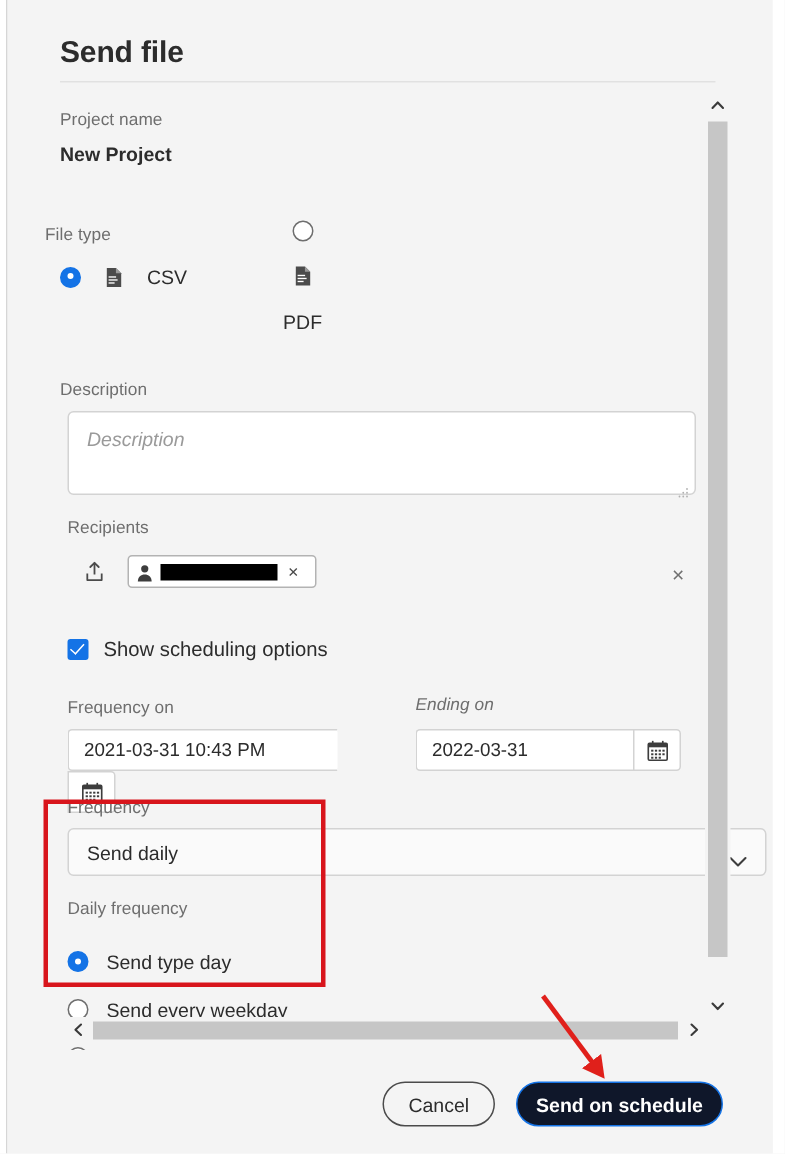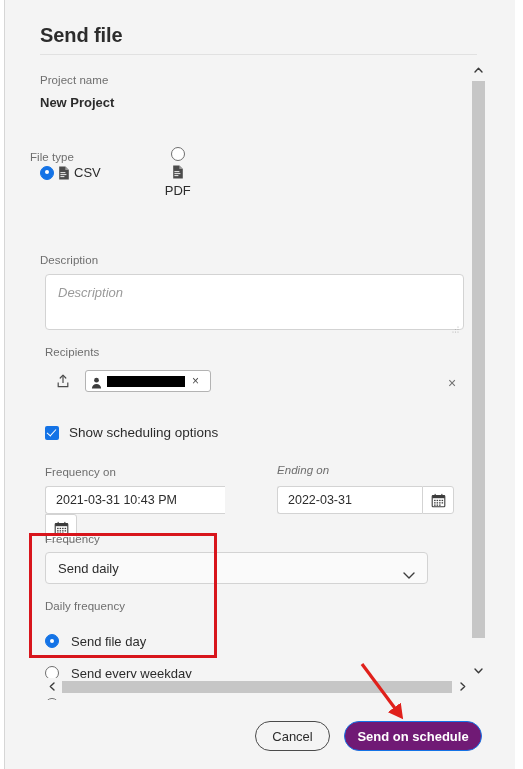--- a/index.html
+++ b/index.html
@@ -63,21 +63,21 @@
 
   .row { position: absolute; }
 
   
   .r-projname-label { left: 35px; top: 14px; }
   .r-projname-value { left: 35px; top: 35px; }
 
   
   .r-filetype-label { left: 25px; top: 68px; margin-top: 23px; }
   .radio-row { position: absolute; left: 35px; top: 87px; display: flex; align-items: center; gap: 0; }
-  .radio-opt { display: flex; align-items: center; gap: 4px; }
+  .radio-opt { display: flex; align-items: center; gap: 16px; }
   .radio-opt.second { margin-left: 64px; flex-direction: column; }
 
   .radio {
     width: 14px; height: 14px; border-radius: 50%;
     border: 1.6px solid #6e6e6e; background: #fff;
     display: inline-block; position: relative; flex: 0 0 auto;
   }
   .radio.checked {
     border-color: #1473e6; background: #1473e6;
   }
@@ -154,21 +154,21 @@
   .date-btn {
     width: 32px; height: 28px; background: #fff;
     border: 1px solid #d3d3d3; border-radius: 0 3px 3px 0;
     display: flex; align-items: center; justify-content: center;
   }
   .cal-ico { width: 15px; height: 15px; }
 
   
   .r-freq-label { left: 40px; top: 473px; }
   .select-box {
-    position: absolute; left: 40px; top: 492px; width: 383px; height: 32px;
+    position: absolute; left: 40px; top: 492px; width: 466px; height: 32px;
     background: #fafafa; border: 1px solid #d3d3d3; border-radius: 4px;
     display: flex; align-items: center; padding: 0 12px;
   }
   .select-val { font-size: 13px; color: #2c2c2c; flex: 1; }
   .chev { width: 12px; height: 7px; }
 
   
   .r-daily-label { left: 40px; top: 540px; }
   .daily-opts { position: absolute; left: 40px; top: 565px; }
   .daily-opt { display: flex; align-items: center; gap: 12px; height: 32px; }
@@ -218,21 +218,21 @@
     position: absolute; top: 14px; height: 30px;
     border-radius: 16px; display: flex; align-items: center; justify-content: center;
     font-size: 13px; cursor: pointer; user-select: none;
   }
   .btn-cancel {
     left: 250px; width: 75px;
     background: transparent; border: 1.4px solid #4b4b4b; color: #2c2c2c;
   }
   .btn-primary {
     left: 339px; width: 138px;
-    background: #701a75; border: 1.4px solid #1473e6; color: #fff; font-weight: bold;
+    background: #0f172a; border: 1.4px solid #1473e6; color: #fff; font-weight: bold;
   }
 
   
   .red-arrow { position: absolute; left: 340px; top: 655px; width: 80px; height: 80px; pointer-events: none; }
 </style>
 </head>
 <body>
 
 <div id="root">
 
@@ -386,21 +386,21 @@
             <svg viewBox="0 0 12 7" width="12" height="7">
               <path d="M1 1 L6 6 L11 1" stroke="#3d3d3d" stroke-width="1.4" fill="none" stroke-linecap="round" stroke-linejoin="round"></path>
             </svg>
           </span>
         </div>
 
         <div class="row field-label r-daily-label">Daily frequency</div>
         <div class="daily-opts">
           <div class="daily-opt">
             <span class="radio checked"></span>
-            <span class="opt-label">Send file day</span>
+            <span class="opt-label">Send type day</span>
           </div>
           <div class="daily-opt">
             <span class="radio"></span>
             <span class="opt-label">Send every weekday</span>
           </div>
           <div class="daily-opt">
             <span class="radio"></span>
             <span class="opt-label">Custom frequency</span>
           </div>
         </div>

